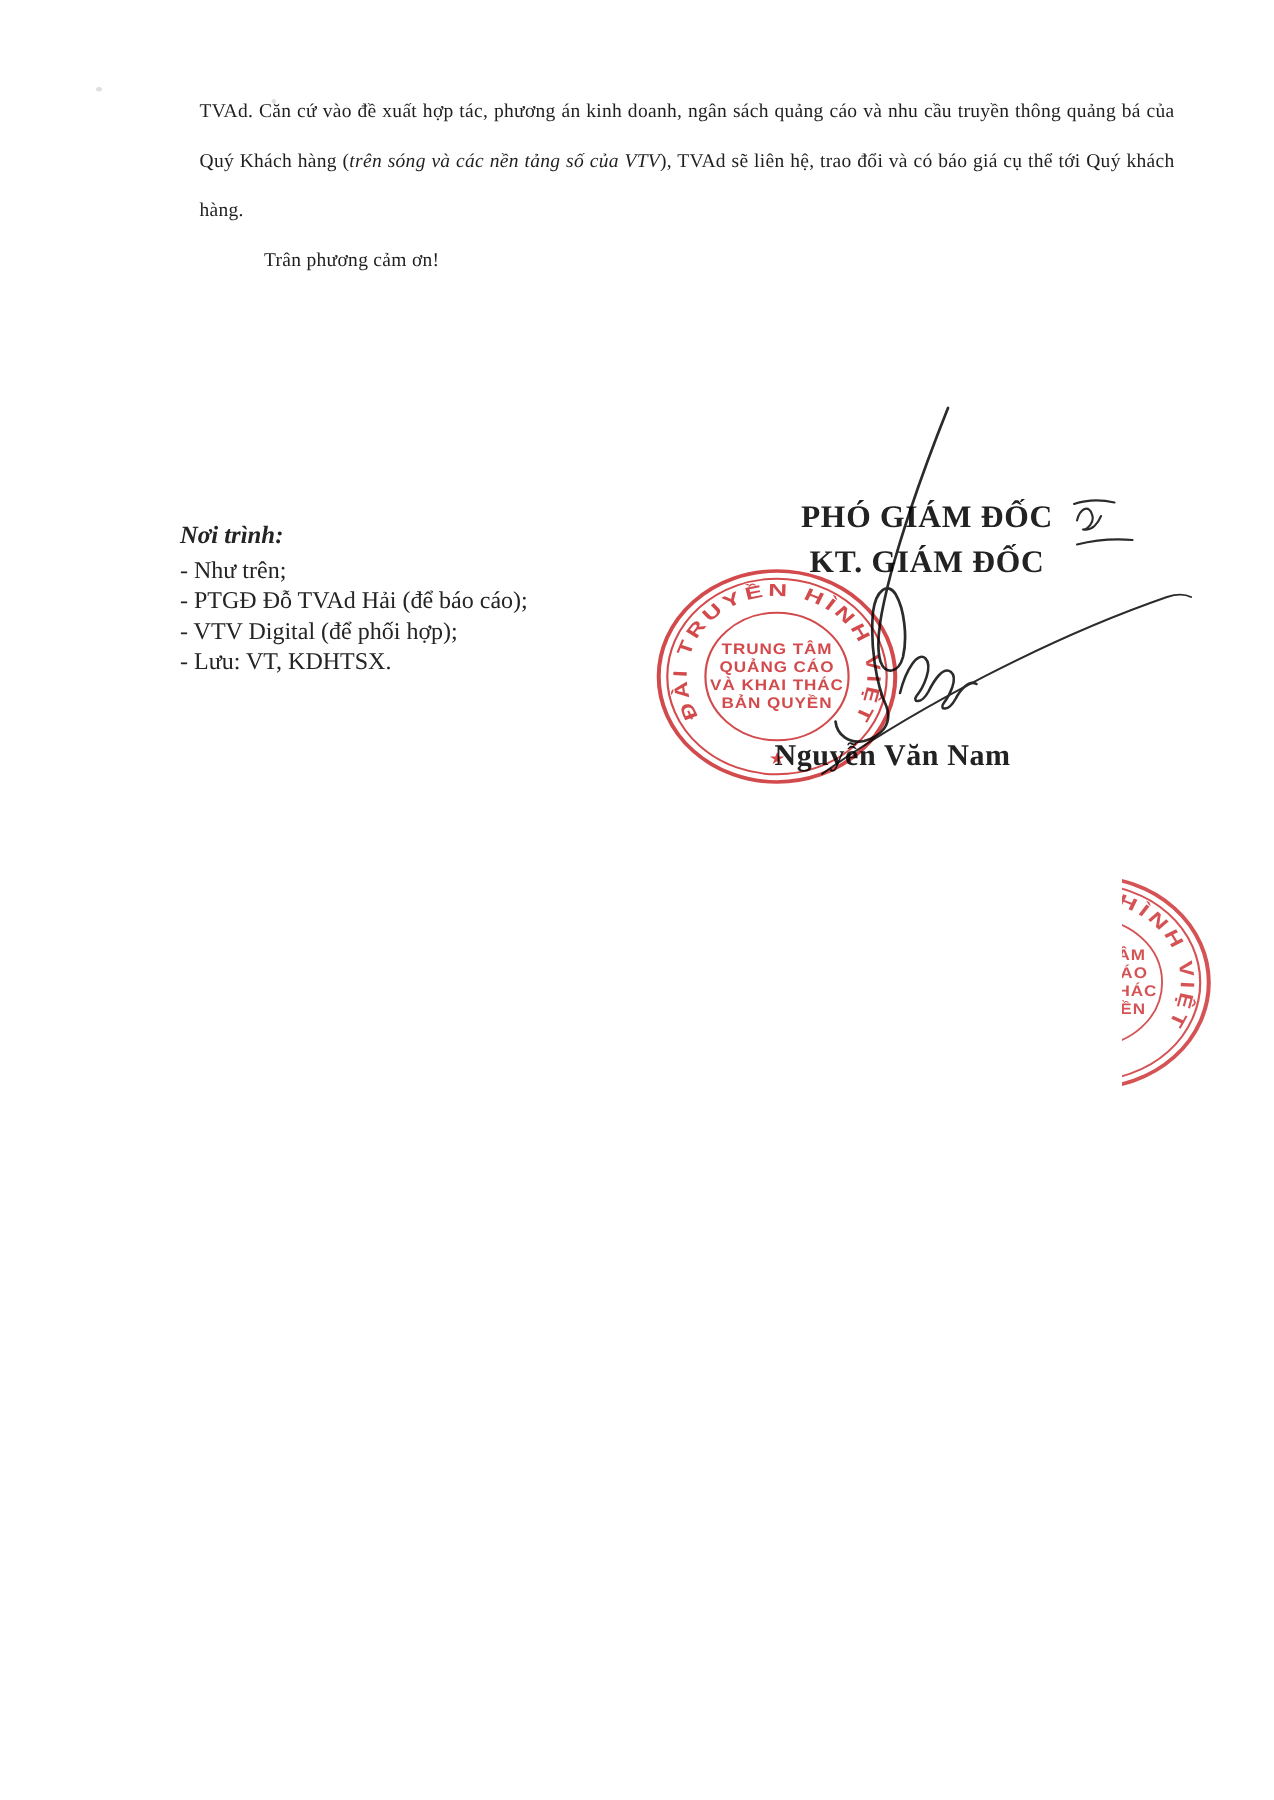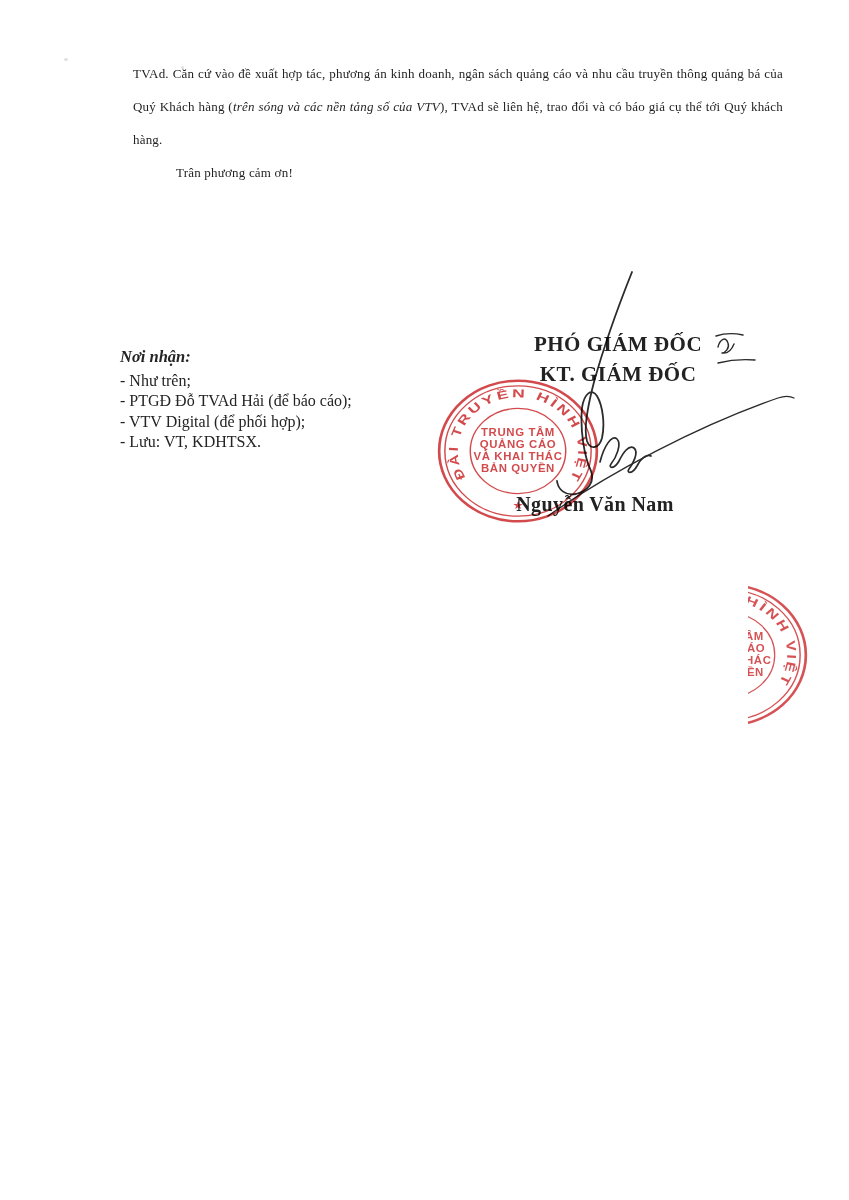--- a/index.html
+++ b/index.html
@@ -70,21 +70,21 @@
     <p><span>TVAd. Căn cứ vào đề xuất hợp tác, phương án kinh doanh, ngân sách quảng cáo và nhu cầu truyền thông quảng bá của Quý Khách hàng (</span><span class="em">trên sóng và các nền tảng số của VTV</span><span>), TVAd sẽ liên hệ, trao đổi và có báo giá cụ thể tới Quý khách hàng.</span></p>
     <p class="indent">Trân phương cảm ơn!</p>
   </div>
 
   <div class="sigtitle">
     <div>PHÓ GIÁM ĐỐC</div>
     <div>KT. GIÁM ĐỐC</div>
   </div>
 
   <div class="recipients">
-    <div class="label">Nơi nhận:</div>
+    <div class="label">Nơi trình:</div>
     <div>- Như trên;</div>
     <div>- PTGĐ Đỗ TVAd Hải (để báo cáo);</div>
     <div>- VTV Digital (để phối hợp);</div>
     <div>- Lưu: VT, KDHTSX.</div>
   </div>
 
   <div class="signername">Nguyễn Văn Nam</div>
 
   <svg class="stamp stamp-main" width="166" height="148" viewBox="0 0 160 160" preserveAspectRatio="none">
     <g fill="none" stroke="#cf3a3d">

